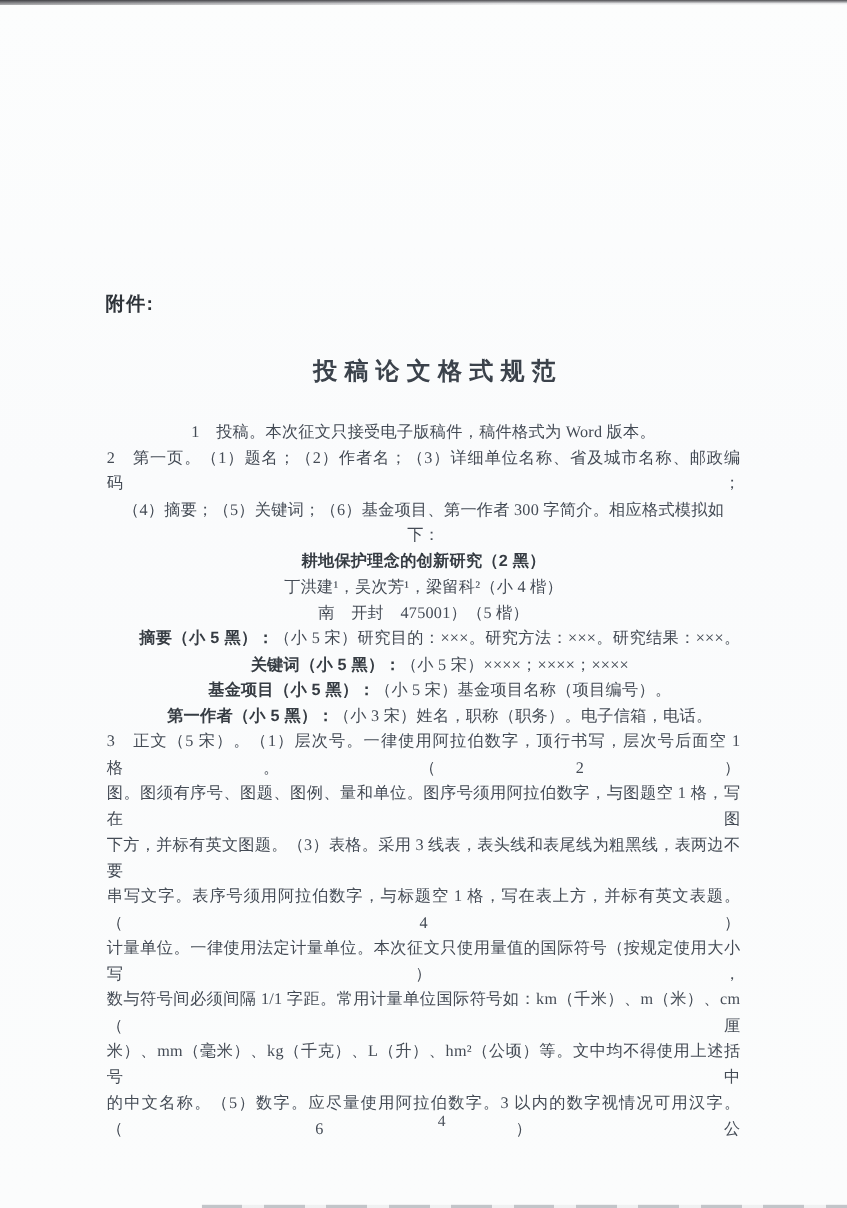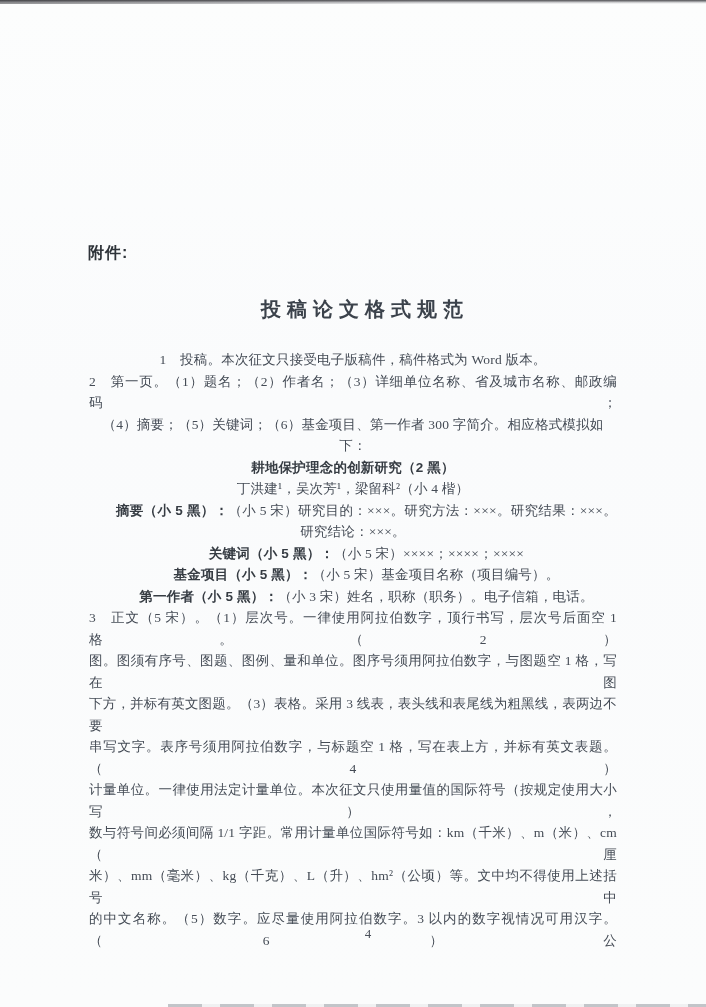--- a/index.html
+++ b/index.html
@@ -74,22 +74,22 @@
   <div class="attachment">附件:</div>
 
   <h1 class="doc-title">投稿论文格式规范</h1>
 
   <div class="body-block" id="body-block">
       <div class="line left">1　投稿。本次征文只接受电子版稿件，稿件格式为 Word 版本。</div>
       <div class="line fill">2　第一页。（1）题名；（2）作者名；（3）详细单位名称、省及城市名称、邮政编码；</div>
       <div class="line left">（4）摘要；（5）关键词；（6）基金项目、第一作者 300 字简介。相应格式模拟如下：</div>
       <div class="line center hei">耕地保护理念的创新研究（2 黑）</div>
       <div class="line center">丁洪建¹，吴次芳¹，梁留科²（小 4 楷）</div>
+      <div class="line center">南　开封　475001）（5 楷）</div>
       <div class="line fill indent"><span class="hei">摘要（小 5 黑）：</span><span>（小 5 宋）研究目的：×××。研究方法：×××。研究结果：×××。</span></div>
-      <div class="line left">研究结论：×××。</div>
       <div class="line left indent"><span class="hei">关键词（小 5 黑）：</span><span>（小 5 宋）××××；××××；××××</span></div>
       <div class="line left indent"><span class="hei">基金项目（小 5 黑）：</span><span>（小 5 宋）基金项目名称（项目编号）。</span></div>
       <div class="line left indent"><span class="hei">第一作者（小 5 黑）：</span><span>（小 3 宋）姓名，职称（职务）。电子信箱，电话。</span></div>
       <div class="line fill">3　正文（5 宋）。（1）层次号。一律使用阿拉伯数字，顶行书写，层次号后面空 1 格。（2）</div>
       <div class="line fill">图。图须有序号、图题、图例、量和单位。图序号须用阿拉伯数字，与图题空 1 格，写在图</div>
       <div class="line fill">下方，并标有英文图题。（3）表格。采用 3 线表，表头线和表尾线为粗黑线，表两边不要</div>
       <div class="line fill">串写文字。表序号须用阿拉伯数字，与标题空 1 格，写在表上方，并标有英文表题。（4）</div>
       <div class="line fill">计量单位。一律使用法定计量单位。本次征文只使用量值的国际符号（按规定使用大小写），</div>
       <div class="line fill">数与符号间必须间隔 1/1 字距。常用计量单位国际符号如：km（千米）、m（米）、cm（厘</div>
       <div class="line fill">米）、mm（毫米）、kg（千克）、L（升）、hm²（公顷）等。文中均不得使用上述括号中</div>

